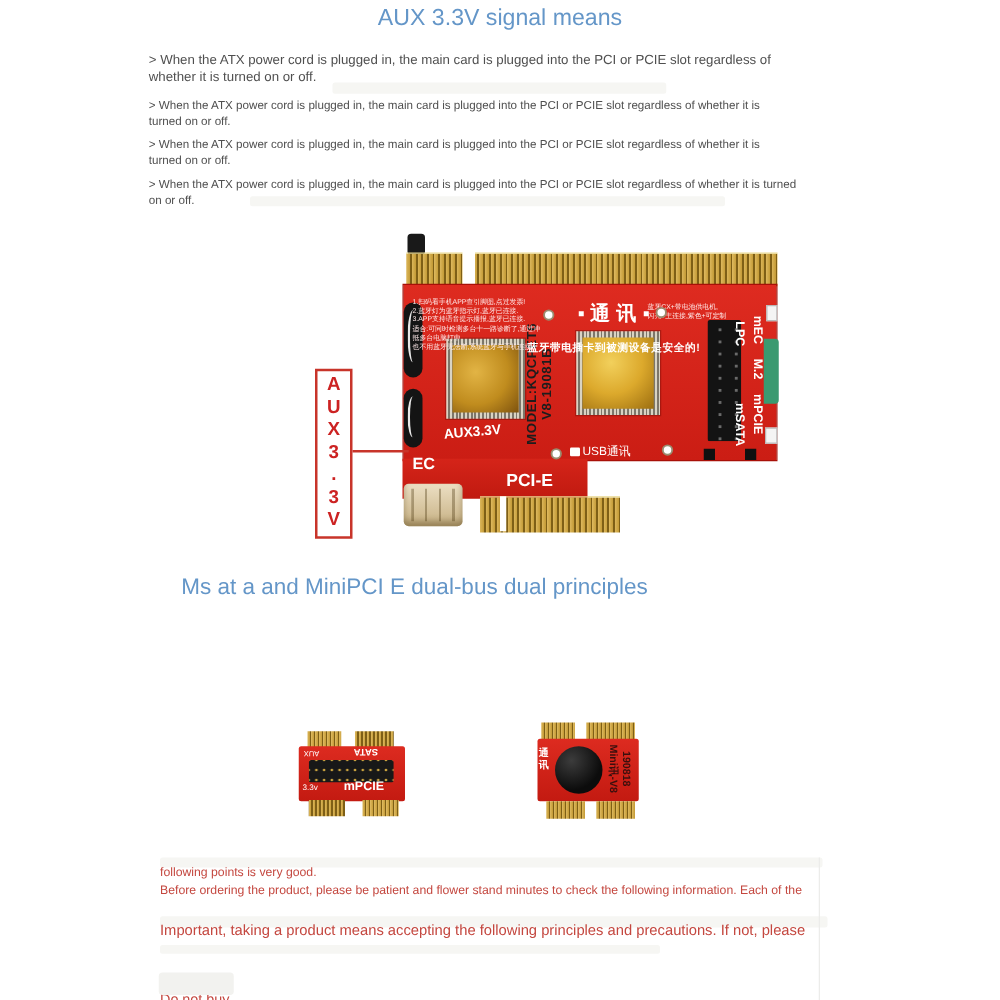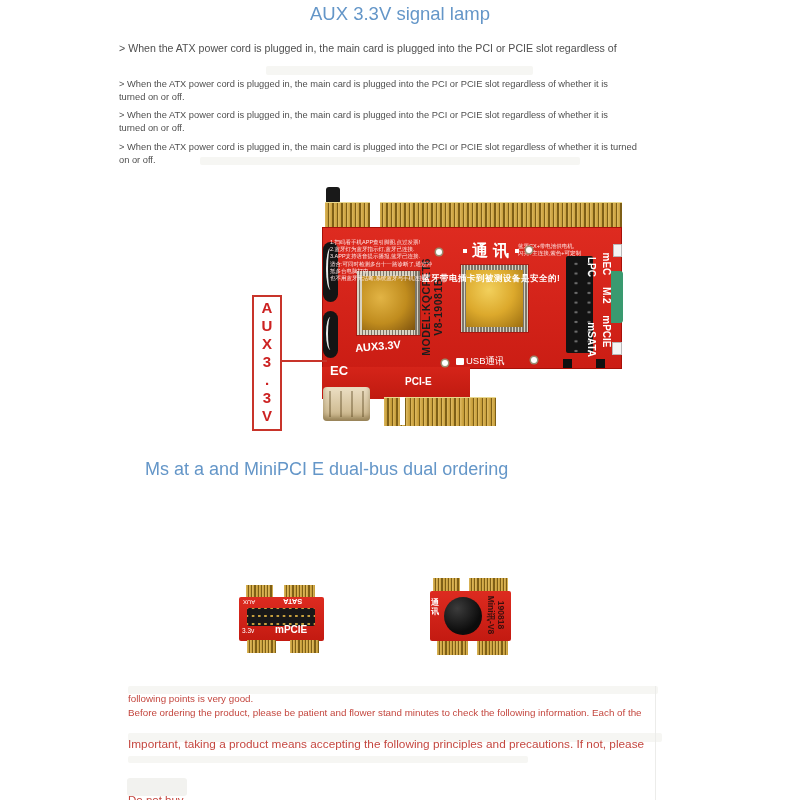--- a/index.html
+++ b/index.html
@@ -61,21 +61,21 @@
   .port-labels{height:14px;color:#fff;font-weight:bold;font-size:10px;display:flex;justify-content:space-between;}
   #port-outer{left:307px;top:110px;width:95px;transform:rotate(90deg);}
   #port-inner{left:290px;top:117px;width:100px;transform:rotate(90deg);}
   .blackbit{width:9px;height:9px;background:#101010;}
   #bit-a{left:313px;top:176px;} #bit-b{left:346px;top:176px;}
   .whiteconn{background:#f4f4f4;border:1px solid #b9b9b9;box-sizing:border-box;}
   #wconn-a{left:363px;top:61px;width:9px;height:13px;} #wconn-b{left:362px;top:159px;width:10px;height:13px;}
   .silk{color:#fff;font-weight:bold;}
   #silk-aux{left:105px;top:157px;font-size:11px;transform:rotate(-5deg);}
   #silk-ec{left:80px;top:180px;font-size:13px;}
-  #silk-pcie{left:155px;top:193px;font-size:10px;}
+  #silk-pcie{left:155px;top:193px;font-size:14px;}
   #silk-usb{left:206px;top:172px;font-size:9.5px;font-weight:normal;}
   #silk-usb .usb-ico{display:inline-block;width:8px;height:7px;background:#fff;border-radius:1px;margin-right:2px;vertical-align:-1px;}
   #callout{left:2px;top:112px;width:30px;height:136px;background:#fff;border:2px solid #c8342a;box-sizing:border-box;
     color:#cc2222;font-weight:bold;font-size:15px;line-height:18px;text-align:center;padding-top:2px;}
   #callout span{display:block;}
   #callout-line{left:32px;top:177px;width:45px;height:2px;background:#c8342a;}
 
   
   .adapter{position:absolute;}
   #adapter-left{left:237px;top:583px;width:90px;height:72px;}
@@ -104,24 +104,25 @@
   .rednote{color:#c4473f;left:128px;}
   #note-1{top:692px;font-size:9.8px;line-height:13.5px;}
   #note-2{top:737px;font-size:11.8px;}
   #note-3{top:762px;font-size:11.5px;margin-top:32px;}
   #gray-box{left:127px;top:778px;width:60px;height:18px;background:#f2f2ef;border-radius:3px;}
   #edge-line{left:655px;top:686px;width:1px;height:114px;background:#ececea;}
 </style>
 </head>
 <body>
 
-<div id="page-title" class="abs">AUX 3.3V signal lamp</div>
+<div id="page-title" class="abs">AUX 3.3V signal means</div>
 
 <div id="para-0" class="abs para">
   <div>&gt; When the ATX power cord is plugged in, the main card is plugged into the PCI or PCIE slot regardless of</div>
+  <div>whether it is turned on or off.</div>
 </div>
 <div class="abs ghost" style="left:266px;top:66px;width:267px;height:9px;"></div>
 <div id="para-1" class="abs para">
   <div>&gt; When the ATX power cord is plugged in, the main card is plugged into the PCI or PCIE slot regardless of whether it is</div>
   <div>turned on or off.</div>
 </div>
 <div id="para-2" class="abs para">
   <div>&gt; When the ATX power cord is plugged in, the main card is plugged into the PCI or PCIE slot regardless of whether it is</div>
   <div>turned on or off.</div>
 </div>
@@ -211,21 +212,21 @@
     <span>U</span>
     <span>X</span>
     <span>3</span>
     <span>.</span>
     <span>3</span>
     <span>V</span>
   </div>
   <div id="callout-line" class="abs"></div>
 </div>
 
-<div id="subtitle" class="abs">Ms at a and MiniPCI E dual-bus dual ordering</div>
+<div id="subtitle" class="abs">Ms at a and MiniPCI E dual-bus dual principles</div>
 
 <div id="adapter-left" class="adapter">
   <div id="al-ttl" class="abs comb-sm"></div>
   <div id="al-ttr" class="abs comb-sm"></div>
   <div id="al-body" class="abs pcb"></div>
   <div id="al-socket" class="abs"></div>
   <div id="al-tbl" class="abs comb-sm"></div>
   <div id="al-tbr" class="abs comb-sm"></div>
   <div id="al-aux" class="tiny">AUX</div>
   <div id="al-sata" class="tiny">SATA</div>

